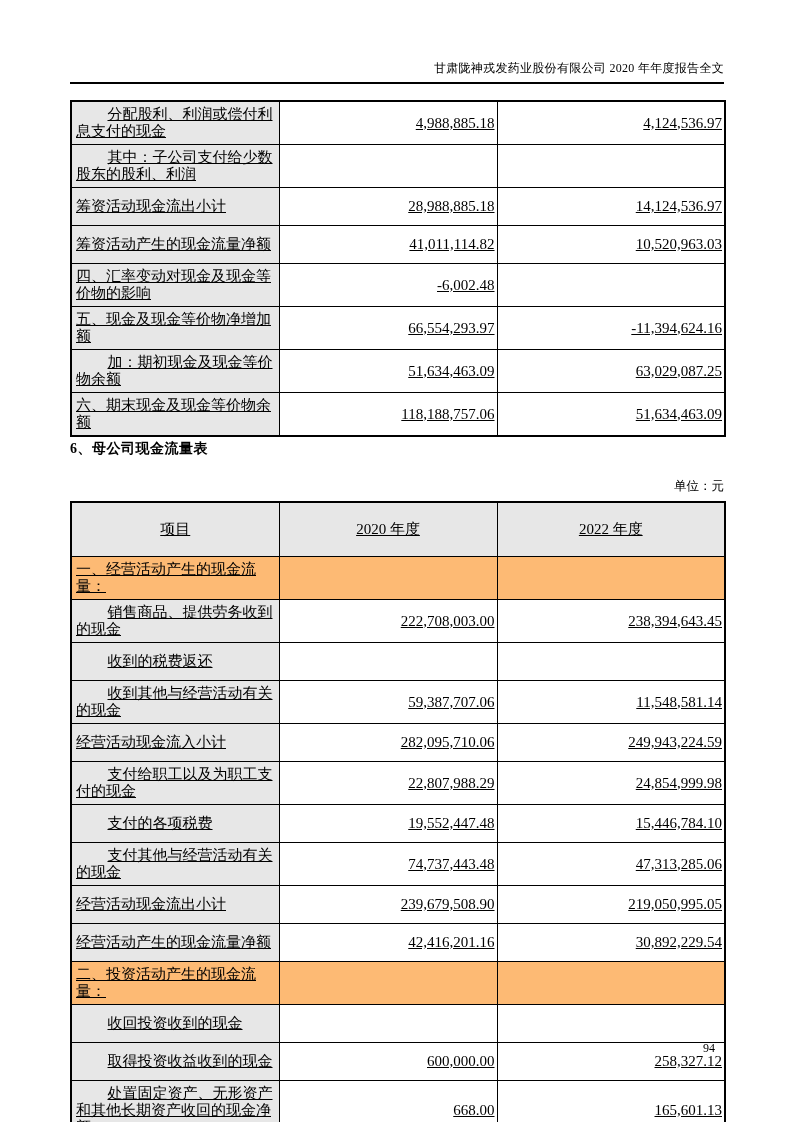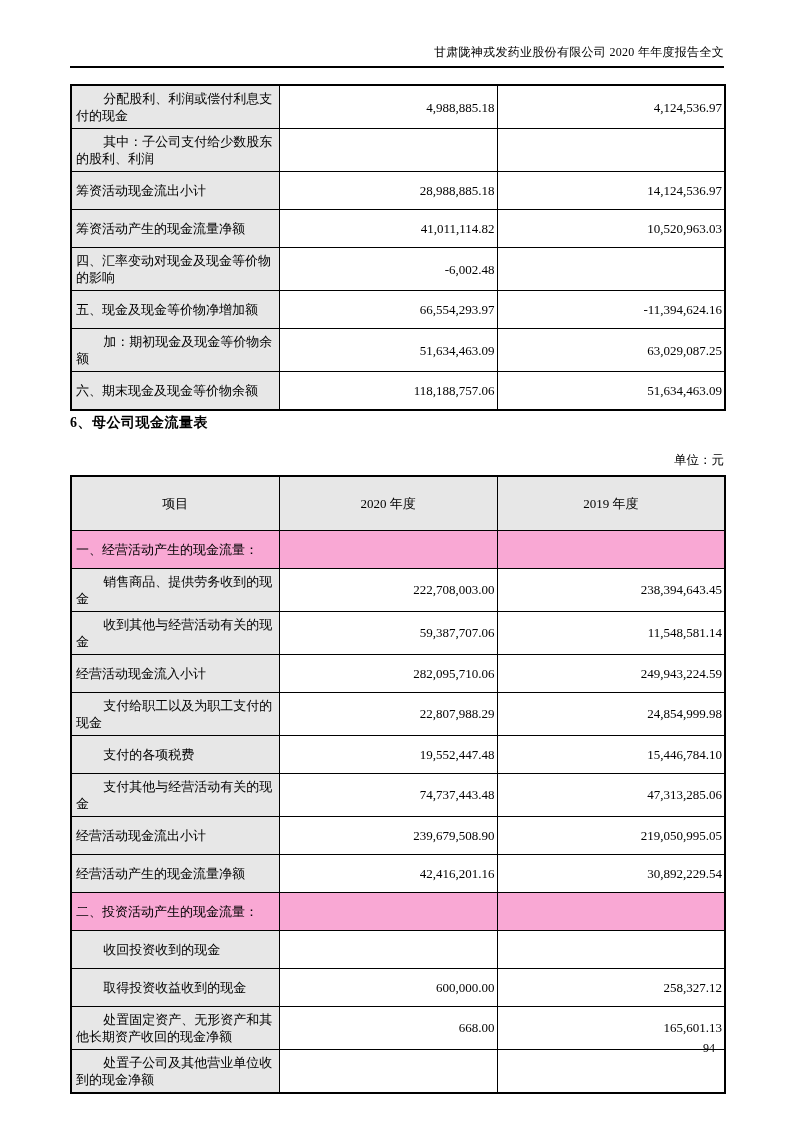--- a/index.html
+++ b/index.html
@@ -7,34 +7,35 @@
   body {
     width: 793px; height: 1122px;
     font-family: "Liberation Serif", "DejaVu Serif", serif;
     color: #000;
     position: relative;
   }
   .page { position: relative; width: 793px; height: 1122px; overflow: hidden; }
   .content { position: absolute; left: 70px; top: 0; width: 654px; }
 
   .doc-header {
-    padding-top: 44px;
+    padding-top: 60px;
     text-align: right;
     font-size: 12px;
     letter-spacing: 0.3px;
     border-bottom: 2px solid #000;
     padding-bottom: 5px;
   }
 
   table.fin-table {
     width: 100%;
     border-collapse: collapse;
     table-layout: fixed;
     border: 2px solid #000;
-    font-size: 13px;
+    font-size: 15px;
+    text-decoration: underline;
   }
   table.t1 { margin-top: 16px; }
   .fin-table col.c1 { width: 208px; }
   .fin-table col.c2 { width: 218px; }
   .fin-table col.c3 { width: 228px; }
   .fin-table th, .fin-table td {
     border: 1px solid #000;
     vertical-align: middle;
     line-height: 17px;
   }
@@ -49,21 +50,21 @@
     background: #e7e7e7;
     text-align: left;
     padding: 4px 4px;
     height: 38px;
   }
   .fin-table td.num {
     text-align: right;
     padding: 4px 2px;
     background: #fff;
   }
-  .fin-table tr.sec td { background: #f9a8d4; }
+  .fin-table tr.sec td { background: #fdba74; }
   .fin-table td.ind { text-indent: 2.1em; }
 
   .section-title {
     margin-top: 3px;
     font-size: 14px;
     font-weight: bold;
     letter-spacing: 0.5px;
   }
   .unit-label {
     margin-top: 20px;
@@ -144,35 +145,40 @@
     <table class="fin-table t2">
       <colgroup>
           <col class="c1">
           <col class="c2">
           <col class="c3">
         </colgroup>
       <thead>
         <tr>
           <th>项目</th>
           <th>2020 年度</th>
-          <th>2019 年度</th>
+          <th>2022 年度</th>
         </tr>
       </thead>
       <tbody>
         <tr class="sec">
           <td class="lbl">一、经营活动产生的现金流量：</td>
           <td class="num"></td>
           <td class="num"></td>
         </tr>
         <tr>
           <td class="lbl ind">销售商品、提供劳务收到的现金</td>
           <td class="num">222,708,003.00</td>
           <td class="num">238,394,643.45</td>
         </tr>
         <tr>
+          <td class="lbl ind">收到的税费返还</td>
+          <td class="num"></td>
+          <td class="num"></td>
+        </tr>
+        <tr>
           <td class="lbl ind">收到其他与经营活动有关的现金</td>
           <td class="num">59,387,707.06</td>
           <td class="num">11,548,581.14</td>
         </tr>
         <tr>
           <td class="lbl">经营活动现金流入小计</td>
           <td class="num">282,095,710.06</td>
           <td class="num">249,943,224.59</td>
         </tr>
         <tr>

